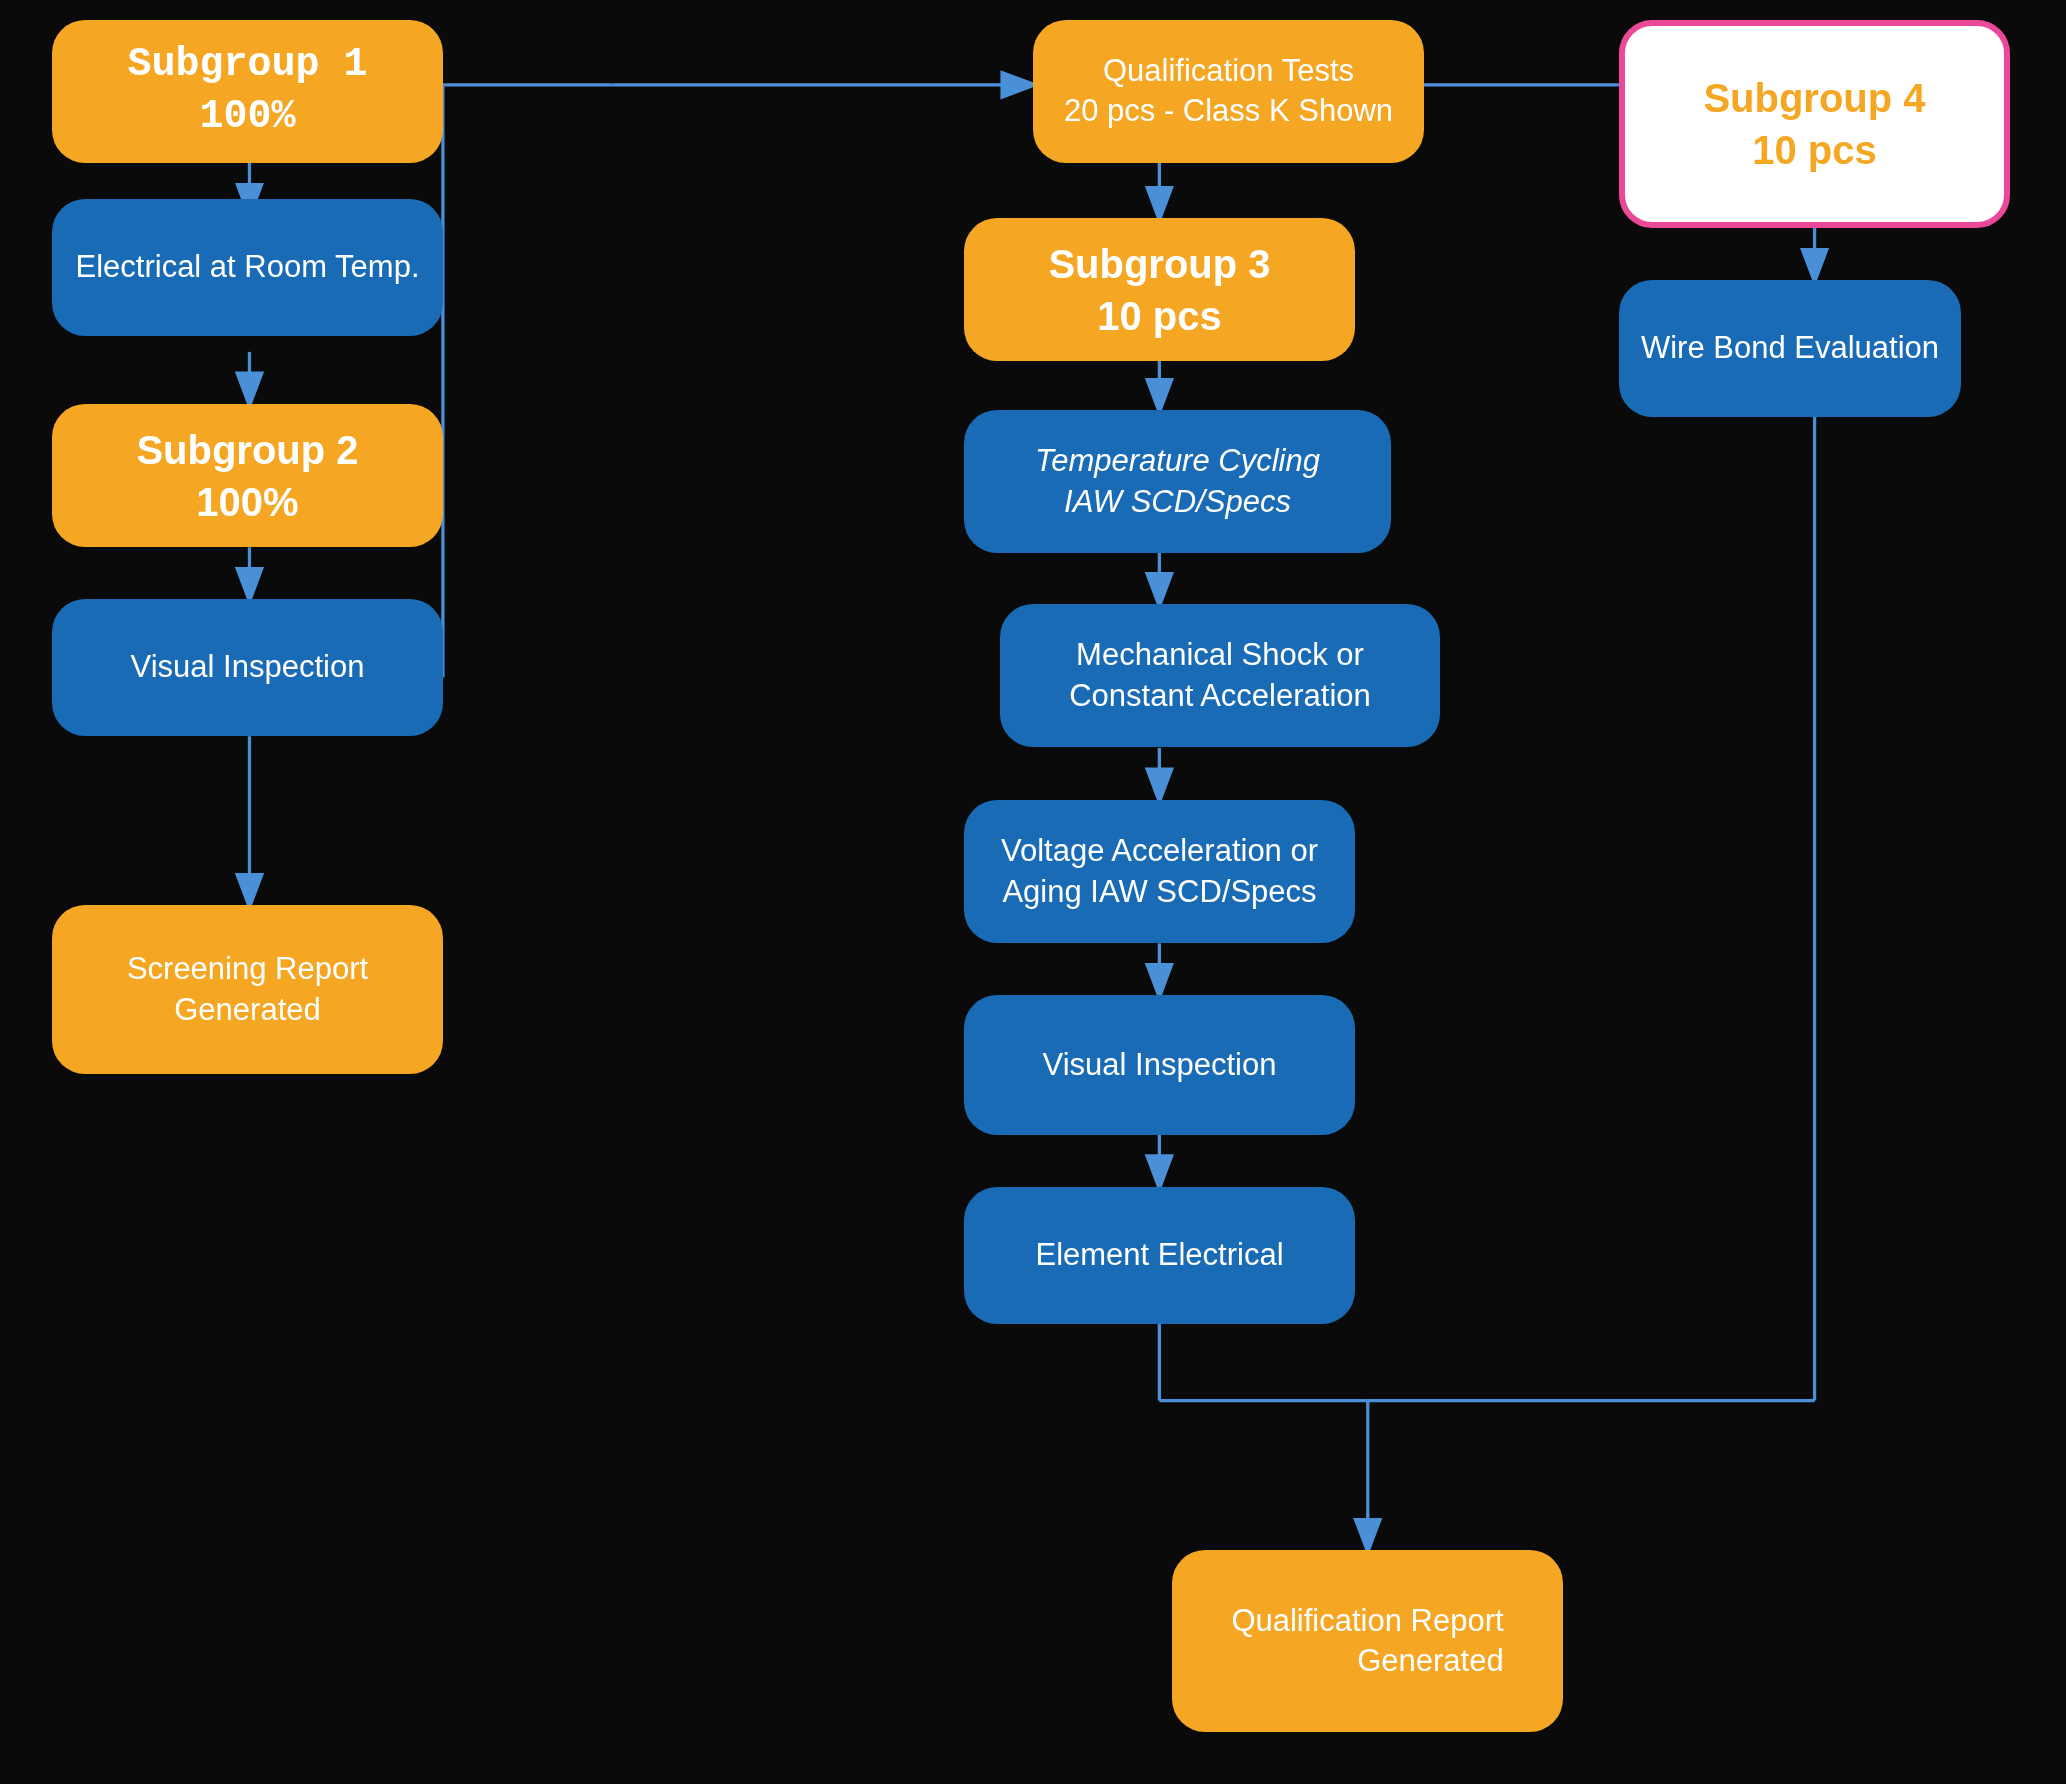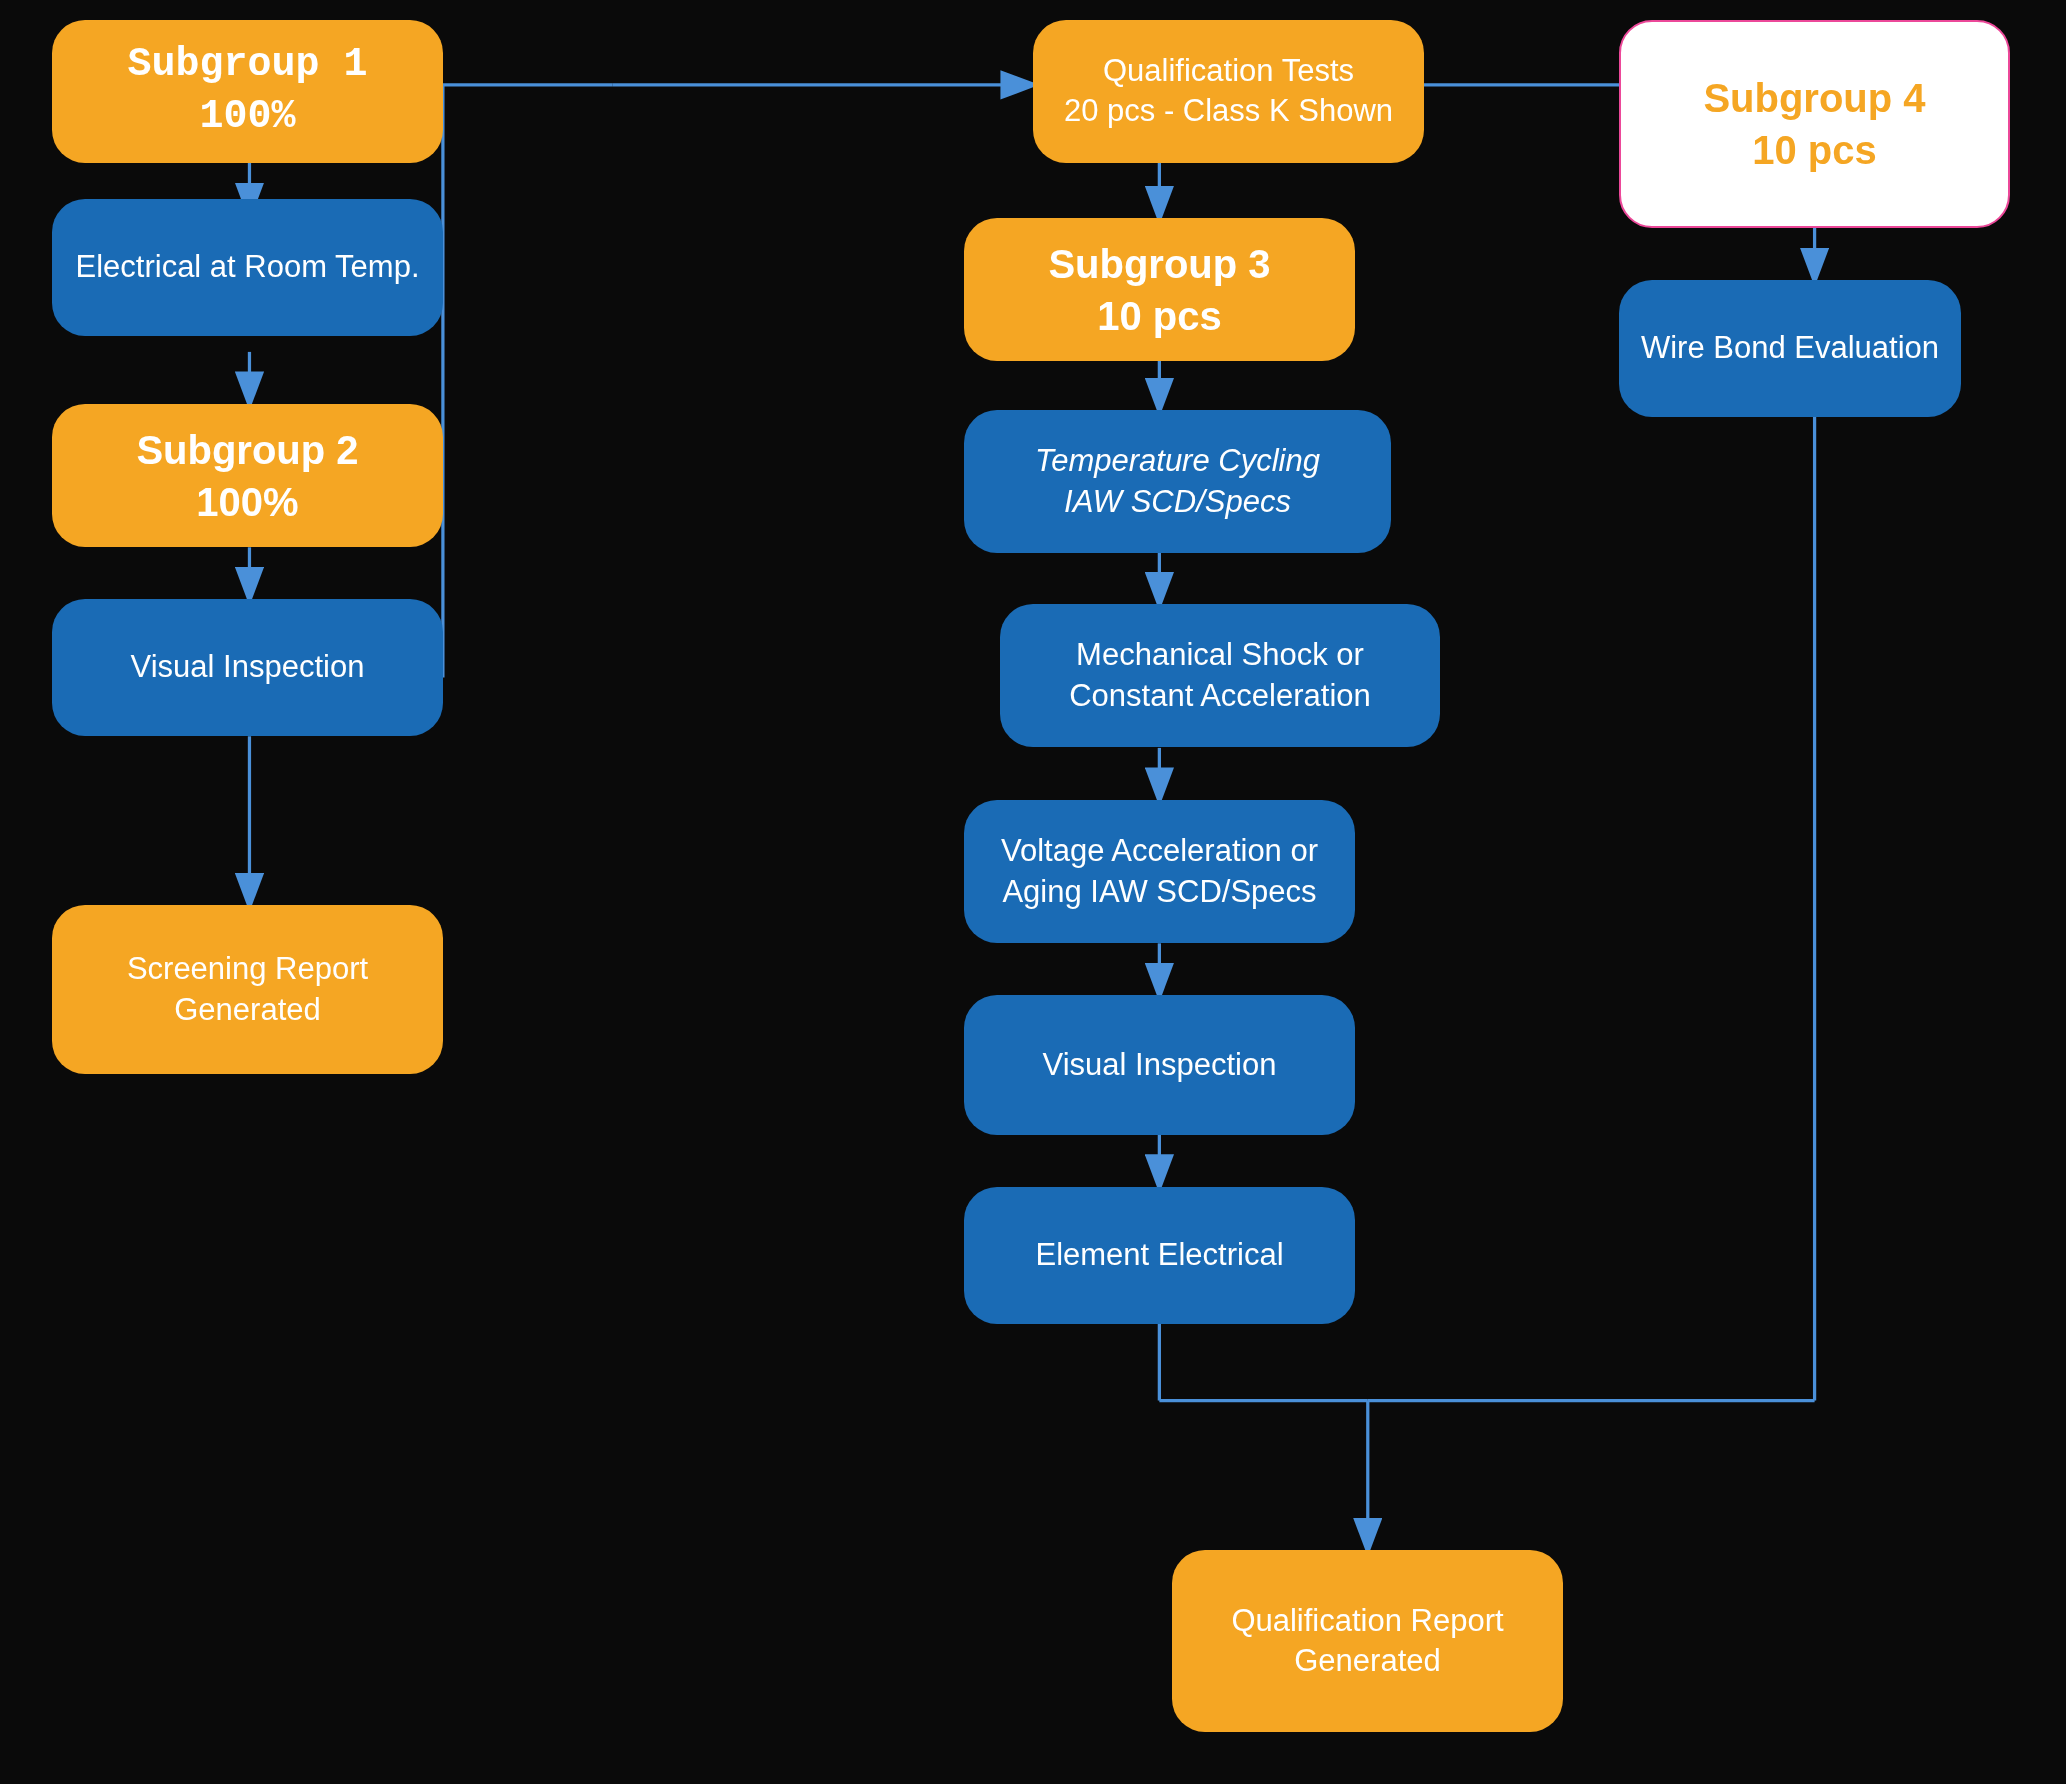--- a/index.html
+++ b/index.html
@@ -28,21 +28,21 @@
       color: #fff;
     }
 
     .blue {
       background: #1A6BB5;
       color: #fff;
     }
 
     .white-border {
       background: #fff;
-      border: 2px solid #ec4899;
+      border: 6px solid #ec4899;
       color: #F5A623;
     }
 
     .large-text {
       font-size: 40px;
       font-weight: bold;
     }
 
     .medium-text {
       font-size: 31px;
@@ -182,19 +182,19 @@
   <div>
     <div style="color:#F5A623; font-size:40px; font-weight:bold;">Subgroup 4</div>
     <div style="color:#F5A623; font-size:40px; font-weight:bold;">10 pcs</div>
   </div>
 </div>
 
 <div class="node blue medium-text" style="left:1619px; top:280px; width:342px; height:137px;">
   <div>Wire Bond Evaluation</div>
 </div>
 
-<div class="node orange medium-text" style="left:1172px; top:1550px; width:391px; height:182px;">
+<div class="node orange medium-text" style="left:1172px; top:1550px; width:391px; height:182px;text-align:right;">
   <div>
     <div>Qualification Report</div>
     <div>Generated</div>
   </div>
 </div>
 
 
 </body></html>

